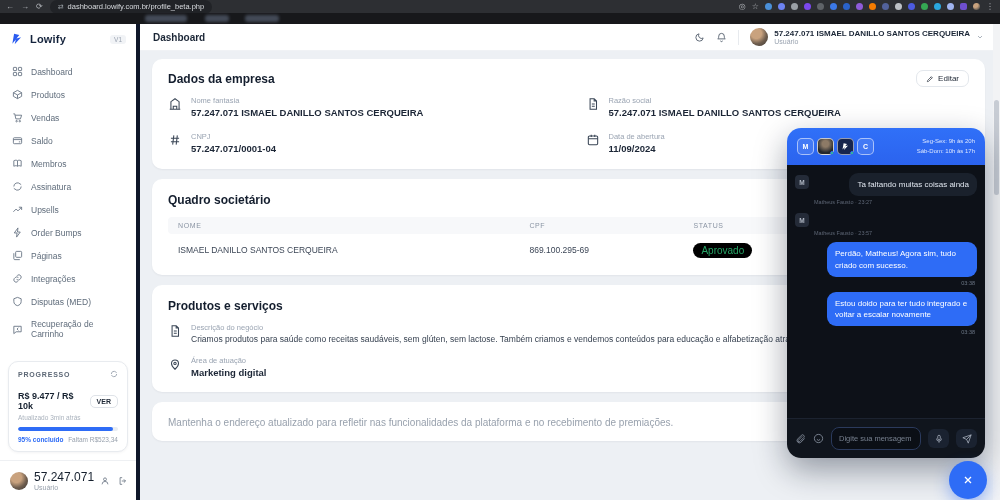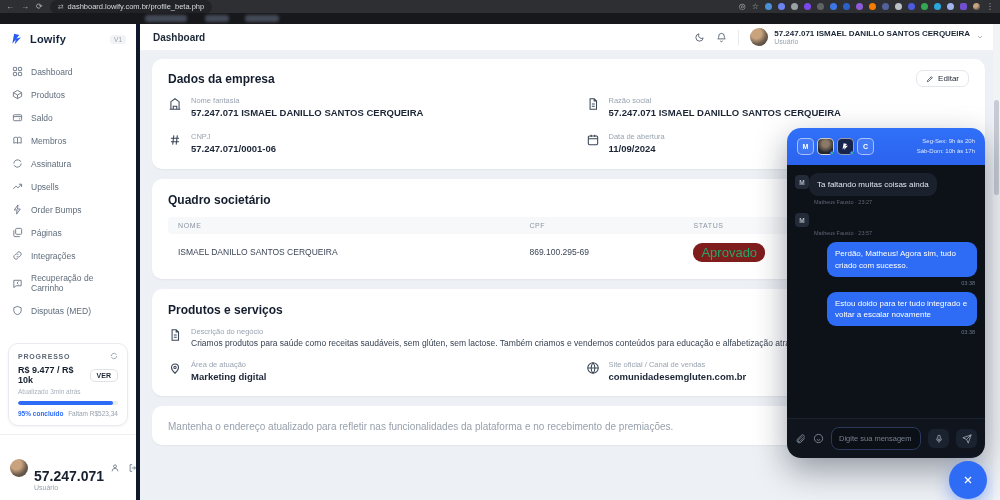--- a/index.html
+++ b/index.html
@@ -26,33 +26,33 @@
   .logo-row { height:30px; display:flex; align-items:center; gap:6px; padding:0 10px; }
   .logo-text { font-size:11px; font-weight:bold; color:#14233c; letter-spacing:0.2px; }
   .v-badge { margin-left:auto; font-size:6.5px; color:#9aa3b0; background:#f1f3f6; border-radius:3px; padding:1px 4px; }
   .menu { flex:1; padding-top:6px; }
   .menu-item { display:flex; align-items:center; gap:8px; padding:6px 12px; color:#5f6c7b; font-size:8.5px; cursor:pointer; }
   .menu-item svg { width:11px; height:11px; flex:none; color:#6b7787; }
   .progress-card { margin:4px 8px 8px; border:1px solid #e8ebef; border-radius:10px; padding:8px 9px; background:#fff; box-shadow:0 1px 3px rgba(16,24,40,0.05); }
   .pc-top { display:flex; justify-content:space-between; align-items:center; }
   .pc-title { font-size:7px; letter-spacing:0.8px; color:#5c6775; font-weight:bold; }
   .pc-refresh { color:#8a94a2; }
-  .pc-amount-row { display:flex; justify-content:space-between; align-items:center; margin-top:5px; }
+  .pc-amount-row { display:flex; justify-content:space-between; align-items:center; margin-top:13px; }
   .pc-amount { font-size:9px; font-weight:bold; color:#15202f; }
   .ver-btn { font-size:7px; font-weight:bold; border:1px solid #dfe3e8; border-radius:5px; padding:2px 6px; color:#1d2735; background:#fff; cursor:pointer; }
   .pc-updated { font-size:6.5px; color:#aab2bd; margin-top:3px; }
   .pc-bar { height:4px; background:#e9edf2; border-radius:2px; margin:6px 0 5px; overflow:hidden; }
   .pc-fill { height:100%; background:#2e6cf6; border-radius:2px; }
   .pc-foot { display:flex; justify-content:space-between; font-size:6.5px; }
   .pc-foot .left { color:#2e6cf6; font-weight:bold; }
   .pc-foot .right { color:#98a1ad; }
   .side-user { border-top:1px solid #eef0f3; padding:9px 10px; display:flex; align-items:center; gap:6px; }
   .avatar { border-radius:50%; background:radial-gradient(circle at 35% 30%,#c9a27e 0 30%,#6e5d4e 60%,#3b3632 100%); flex:none; }
   .av-18 { width:18px; height:18px; }
-  .su-name { font-size:14px; font-weight:bold; color:#16202e;margin-top:24px; }
+  .su-name { font-size:12px; font-weight:normal; color:#16202e; }
   .su-role { font-size:7px; color:#98a1ad; }
   .su-icons { margin-left:auto; display:flex; gap:8px; color:#6b7684; }
   .su-icons svg { width:10px; height:10px; }
 
   
   .main { flex:1; display:flex; flex-direction:column; min-width:0; position:relative; }
   .app-header { height:27px; background:#fff; display:flex; align-items:center; padding:0 16px 0 13px; border-bottom:1px solid #f0f2f5; flex:none; }
   .header-title { font-size:10px; font-weight:600; color:#1b2636; }
   .header-right { margin-left:auto; display:flex; align-items:center; gap:11px; }
   .hicon { color:#55606e; cursor:pointer; }
@@ -75,37 +75,37 @@
   .field { display:flex; gap:9px; }
   .ficon { width:14px; height:14px; color:#3a4656; margin-top:1px; flex:none; }
   .ficon svg { width:14px; height:14px; }
   .flabel { font-size:7.5px; color:#9aa4b2; margin-bottom:2px; }
   .fvalue { font-size:9.5px; font-weight:600; color:#1c2636; line-height:1.3; }
   .fvalue.small { font-weight:normal; font-size:8.5px; color:#343f4e; }
 
   .table { margin-top:9px; }
   .thead { display:grid; grid-template-columns:45% 21% auto; background:#f7f8fa; padding:5px 10px; font-size:7px; letter-spacing:0.6px; color:#8a94a3; border-radius:4px; }
   .trow { display:grid; grid-template-columns:45% 21% auto; padding:9px 10px 4px; font-size:8.5px; color:#3c4656; align-items:center; }
-  .badge { display:inline-block; background:#7f1d1d; color:#27a567; font-size:13px; padding:2px 8px; border-radius:9px; justify-self:start; }
+  .badge { display:inline-block; background:#000000; color:#27a567; font-size:10px; padding:2px 8px; border-radius:9px; justify-self:start; }
 
   .prod-grid { display:grid; grid-template-columns:1fr 1fr; column-gap:34px; margin-top:11px; }
   .addr-sub { font-size:10px; color:#98a1ad; margin-top:4px; }
 
   
   .chat { position:absolute; left:787px; top:128px; width:198px; height:330px; border-radius:14px; overflow:hidden; box-shadow:0 12px 32px rgba(10,20,40,0.40); display:flex; flex-direction:column; z-index:50; }
   .chat-header { background:linear-gradient(180deg,#3070f8,#2b63ee); padding:9px 10px; display:flex; align-items:center; justify-content:space-between; flex:none; }
   .av-row { display:flex; gap:3px; }
   .av-tile { width:17px; height:17px; border-radius:5px; border:1px solid rgba(255,255,255,0.55); color:#fff; font-size:7px; font-weight:bold; display:flex; align-items:center; justify-content:center; position:relative; background:rgba(255,255,255,0.10); }
   .av-tile.photo { background:radial-gradient(circle at 50% 32%,#8d7а66 0 25%,#23272c 70%); background:radial-gradient(circle at 50% 32%,#8d7a66 0 25%,#23272c 70%); border-color:rgba(255,255,255,0.75); }
   .av-tile.brand { background:#17254d; }
   .av-tile.brand svg { width:9px; height:9px; }
   .online { position:absolute; right:-1px; bottom:-1px; width:4px; height:4px; border-radius:50%; background:#38d977; border:1px solid #2b63ee; }
   .schedule { text-align:right; font-size:6px; color:#dbe6ff; line-height:1.6; }
   .chat-body { flex:1; background:#0d1118; padding:8px 8px 4px; display:flex; flex-direction:column; overflow:hidden; }
-  .msg-row { display:flex; align-items:flex-start; }
+  .msg-row { display:flex; gap:5px; align-items:flex-start;justify-content:space-between; }
   .mav { width:14px; height:14px; border-radius:4px; background:#242b38; color:#aeb6c2; font-size:6.5px; font-weight:bold; display:flex; align-items:center; justify-content:center; flex:none; margin-top:2px; }
   .bubble-r { background:#1a212c; color:#dfe5ee; font-size:8px; line-height:1.4; padding:6px 8px; border-radius:9px; max-width:150px; }
   .meta { font-size:5.5px; color:#5d6675; margin:3px 0 6px 19px; }
   .bubble-s { background:#2e6cf6; color:#fff; font-size:8px; line-height:1.4; padding:6px 8px; border-radius:9px; max-width:150px; align-self:flex-end; }
   .time-s { font-size:5.5px; color:#6b7685; align-self:flex-end; margin:3px 2px 6px 0; }
   .chat-input { background:#10151d; border-top:1px solid #1c2330; padding:8px 8px; display:flex; align-items:center; gap:7px; flex:none; }
   .ci-icon { color:#8b94a3; cursor:pointer; }
   .ci-icon svg { width:11px; height:11px; }
   .ci-field { flex:1; min-width:0; background:#0b0f16; border:1px solid #2b3a5c; border-radius:8px; color:#9aa3b2; font-size:7.5px; padding:6px 7px; outline:none; font-family:"Liberation Sans",sans-serif; }
   .ci-field::placeholder { color:#77808f; }
@@ -183,20 +183,28 @@
         <span>Dashboard</span>
       </div>
       <div class="menu-item">
         <svg viewBox="0 0 24 24" fill="none" stroke="currentColor" stroke-width="2">
             <path d="M12 3L3 8l9 5 9-5-9-5zM3 8v8l9 5 9-5V8M12 13v8"></path>
           </svg>
         <span>Produtos</span>
       </div>
       <div class="menu-item">
         <svg viewBox="0 0 24 24" fill="none" stroke="currentColor" stroke-width="2">
+            <path d="M3 4h3l2.4 11h10l2.6-8H7"></path>
+            <circle cx="10" cy="20" r="1.6"></circle>
+            <circle cx="17" cy="20" r="1.6"></circle>
+          </svg>
+        <span>Vendas</span>
+      </div>
+      <div class="menu-item">
+        <svg viewBox="0 0 24 24" fill="none" stroke="currentColor" stroke-width="2">
             <rect x="3" y="6" width="18" height="13" rx="2"></rect>
             <path d="M3 10h18M15 15h3"></path>
           </svg>
         <span>Saldo</span>
       </div>
       <div class="menu-item">
         <svg viewBox="0 0 24 24" fill="none" stroke="currentColor" stroke-width="2">
             <path d="M12 6c-2-1.6-5-1.6-8 0v12c3-1.6 6-1.6 8 0 2-1.6 5-1.6 8 0V6c-3-1.6-6-1.6-8 0v12"></path>
           </svg>
         <span>Membros</span>
@@ -227,30 +235,30 @@
         <span>Páginas</span>
       </div>
       <div class="menu-item">
         <svg viewBox="0 0 24 24" fill="none" stroke="currentColor" stroke-width="2">
             <path d="M10 14a5 5 0 0 0 7 0l2-2a5 5 0 0 0-7-7l-1 1M14 10a5 5 0 0 0-7 0l-2 2a5 5 0 0 0 7 7l1-1"></path>
           </svg>
         <span>Integrações</span>
       </div>
       <div class="menu-item">
         <svg viewBox="0 0 24 24" fill="none" stroke="currentColor" stroke-width="2">
+            <path d="M12 3l8 3v6c0 5-3.5 8-8 9-4.5-1-8-4-8-9V6l8-3z"></path>
+          </svg>
+        <span>Disputas (MED)</span>
+      </div>
+      <div class="menu-item">
+        <svg viewBox="0 0 24 24" fill="none" stroke="currentColor" stroke-width="2">
             <path d="M4 5h16v12H9l-5 4V5z"></path>
             <path d="M14 8l-3 3 3 3"></path>
           </svg>
         <span>Recuperação de Carrinho</span>
-      </div>
-      <div class="menu-item">
-        <svg viewBox="0 0 24 24" fill="none" stroke="currentColor" stroke-width="2">
-            <path d="M12 3l8 3v6c0 5-3.5 8-8 9-4.5-1-8-4-8-9V6l8-3z"></path>
-          </svg>
-        <span>Disputas (MED)</span>
       </div>
     </div>
 
     <div class="progress-card">
       <div class="pc-top">
         <span class="pc-title">PROGRESSO</span>
         <span class="pc-refresh">
             <svg width="8" height="8" viewBox="0 0 24 24" fill="none" stroke="currentColor" stroke-width="2.4">
               <path d="M4 12a8 8 0 0 1 13.7-5.6L20 8M20 12a8 8 0 0 1-13.7 5.6L4 16"></path>
             </svg>
@@ -359,21 +367,21 @@
             </span>
           </div>
           <div class="field">
             <span class="ficon">
                 <svg viewBox="0 0 24 24" fill="none" stroke="currentColor" stroke-width="1.8">
                   <path d="M5 9h14M5 15h14M10 4L8 20M16 4l-2 16"></path>
                 </svg>
               </span>
             <span>
               <div class="flabel">CNPJ</div>
-              <div class="fvalue">57.247.071/0001-06</div>
+              <div class="fvalue">57.247.071/0001-04</div>
             </span>
           </div>
           <div class="field">
             <span class="ficon">
                 <svg viewBox="0 0 24 24" fill="none" stroke="currentColor" stroke-width="1.8">
                   <rect x="4" y="5" width="16" height="15" rx="2"></rect>
                   <path d="M4 10h16M9 3v4M15 3v4"></path>
                 </svg>
               </span>
             <span>
@@ -417,32 +425,20 @@
           <div class="field">
             <span class="ficon">
                 <svg viewBox="0 0 24 24" fill="none" stroke="currentColor" stroke-width="1.8">
                   <path d="M12 21s-6-5.3-6-10a6 6 0 1 1 12 0c0 4.7-6 10-6 10z"></path>
                   <circle cx="12" cy="11" r="2"></circle>
                 </svg>
               </span>
             <span>
               <div class="flabel">Área de atuação</div>
               <div class="fvalue">Marketing digital</div>
-            </span>
-          </div>
-          <div class="field">
-            <span class="ficon">
-                <svg viewBox="0 0 24 24" fill="none" stroke="currentColor" stroke-width="1.8">
-                  <circle cx="12" cy="12" r="9"></circle>
-                  <path d="M3 12h18M12 3a14 14 0 0 1 0 18M12 3a14 14 0 0 0 0 18"></path>
-                </svg>
-              </span>
-            <span>
-              <div class="flabel">Site oficial / Canal de vendas</div>
-              <div class="fvalue">comunidadesemgluten.com.br</div>
             </span>
           </div>
         </div>
       </div>
 
       <div class="card">
         <div class="addr-sub">Mantenha o endereço atualizado para refletir nas funcionalidades da plataforma e no recebimento de premiações.</div>
       </div>
 
     </div>

